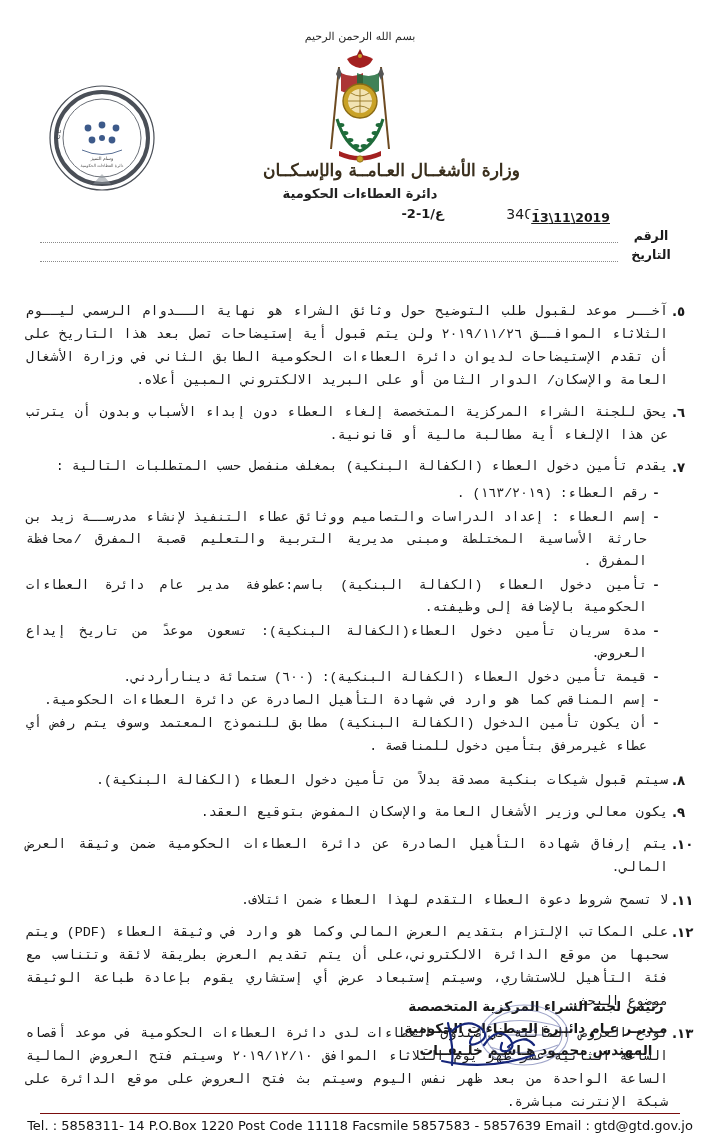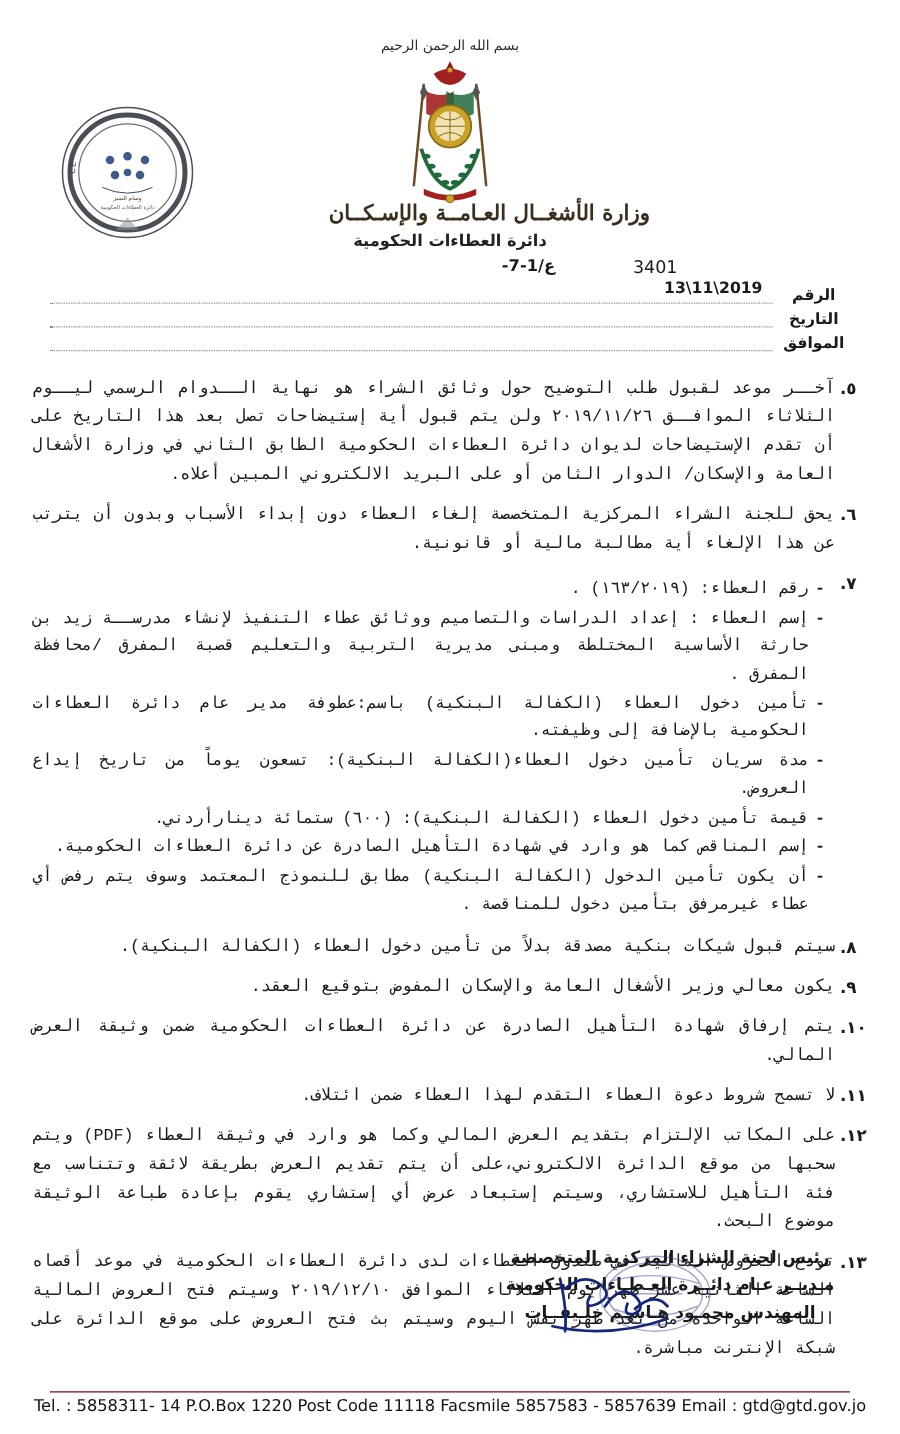--- a/index.html
+++ b/index.html
@@ -120,26 +120,27 @@
   }
   .ref-dots {
     flex: 1;
     border-bottom: 1px dotted #8a8a8a;
     height: 13px;
     position: relative;
   }
   .ref-value {
     position: absolute;
     right: 6px;
-    bottom: 5px;
+    bottom: 17px;
     font-size: 12.5px;
     font-weight: bold;
     background: #fff;
     padding: 0 2px;
     white-space: nowrap;
+    text-decoration: underline;
   }
 
   
   .body-wrap {
     position: absolute;
     top: 300px;
     right: 26px;
     left: 26px;
   }
   .clause {
@@ -304,76 +305,71 @@
         <circle cx="43" cy="114" r="3.2" fill="#c9a227" stroke="#8a6a14" stroke-width="0.8"></circle>
       </svg>
     </div>
   </div>
 
   <div class="ministry-line">وزارة الأشغــال العـامــة والإسـكــان</div>
   <div class="dept-line">دائرة العطاءات الحكومية</div>
 </div>
 
 <div class="ref-block">
-  <div class="ref-top">ع/1-7-</div>
+  <div class="ref-top">ع/1-2-</div>
   <div class="ref-num">3401</div>
 
   <div class="ref-rows">
     <div class="ref-row">
       <div class="ref-label">الرقم</div>
       <div class="ref-dots">
         <span class="ref-value">2019\11\13</span>
       </div>
     </div>
     <div class="ref-row">
       <div class="ref-label">التاريخ</div>
       <div class="ref-dots">
         <span class="ref-value"></span>
       </div>
     </div>
-    <div class="ref-row">
-      <div class="ref-label">الموافق</div>
-      <div class="ref-dots">
-        <span class="ref-value"></span>
-      </div>
-    </div>
   </div>
 </div>
 
 <div class="body-wrap">
 
   <div class="clause">
     <div class="num">٥.</div>
     <div class="txt">آخــر موعد لقبول طلب التوضيح حول وثائق الشراء هو نهاية الــدوام الرسمي ليــوم الثلاثاء الموافــق ٢٠١٩/١١/٢٦ ولن يتم قبول أية إستيضاحات تصل بعد هذا التاريخ على أن تقدم الإستيضاحات لديوان دائرة العطاءات الحكومية الطابق الثاني في وزارة الأشغال العامة والإسكان/ الدوار الثامن أو على البريد الالكتروني المبين أعلاه.</div>
   </div>
 
   <div class="clause">
     <div class="num">٦.</div>
     <div class="txt">يحق للجنة الشراء المركزية المتخصصة إلغاء العطاء دون إبداء الأسباب وبدون أن يترتب عن هذا الإلغاء أية مطالبة مالية أو قانونية.</div>
   </div>
 
   <div class="clause">
     <div class="num">٧.</div>
     <div class="txt">
+      <div class="spaced-head">يقدم تأمين دخول العطاء (الكفالة البنكية) بمغلف منفصل حسب المتطلبات التالية :</div>
       <div class="sub-list">
         <div class="sub-item">
           <span class="dash">-</span>
           <span class="stxt">رقم العطاء: (١٦٣/٢٠١٩) .</span>
         </div>
         <div class="sub-item">
           <span class="dash">-</span>
           <span class="stxt just-end">إسم العطاء : إعداد الدراسات والتصاميم ووثائق عطاء التنفيذ لإنشاء مدرســة زيد بن حارثة الأساسية المختلطة ومبنى مديرية التربية والتعليم قصبة المفرق /محافظة المفرق .</span>
         </div>
         <div class="sub-item">
           <span class="dash">-</span>
           <span class="stxt just-end">تأمين دخول العطاء (الكفالة البنكية) باسم:عطوفة مدير عام دائرة العطاءات الحكومية بالإضافة إلى وظيفته.</span>
         </div>
         <div class="sub-item">
           <span class="dash">-</span>
-          <span class="stxt">مدة سريان تأمين دخول العطاء(الكفالة البنكية): تسعون يوماً من تاريخ إيداع العروض.</span>
+          <span class="stxt">مدة سريان تأمين دخول العطاء(الكفالة البنكية): تسعون موعدً من تاريخ إيداع العروض.</span>
         </div>
         <div class="sub-item">
           <span class="dash">-</span>
           <span class="stxt">قيمة تأمين دخول العطاء (الكفالة البنكية): (٦٠٠) ستمائة دينارأردني.</span>
         </div>
         <div class="sub-item">
           <span class="dash">-</span>
           <span class="stxt">إسم المناقص كما هو وارد في شهادة التأهيل الصادرة عن دائرة العطاءات الحكومية.</span>
         </div>
         <div class="sub-item">

